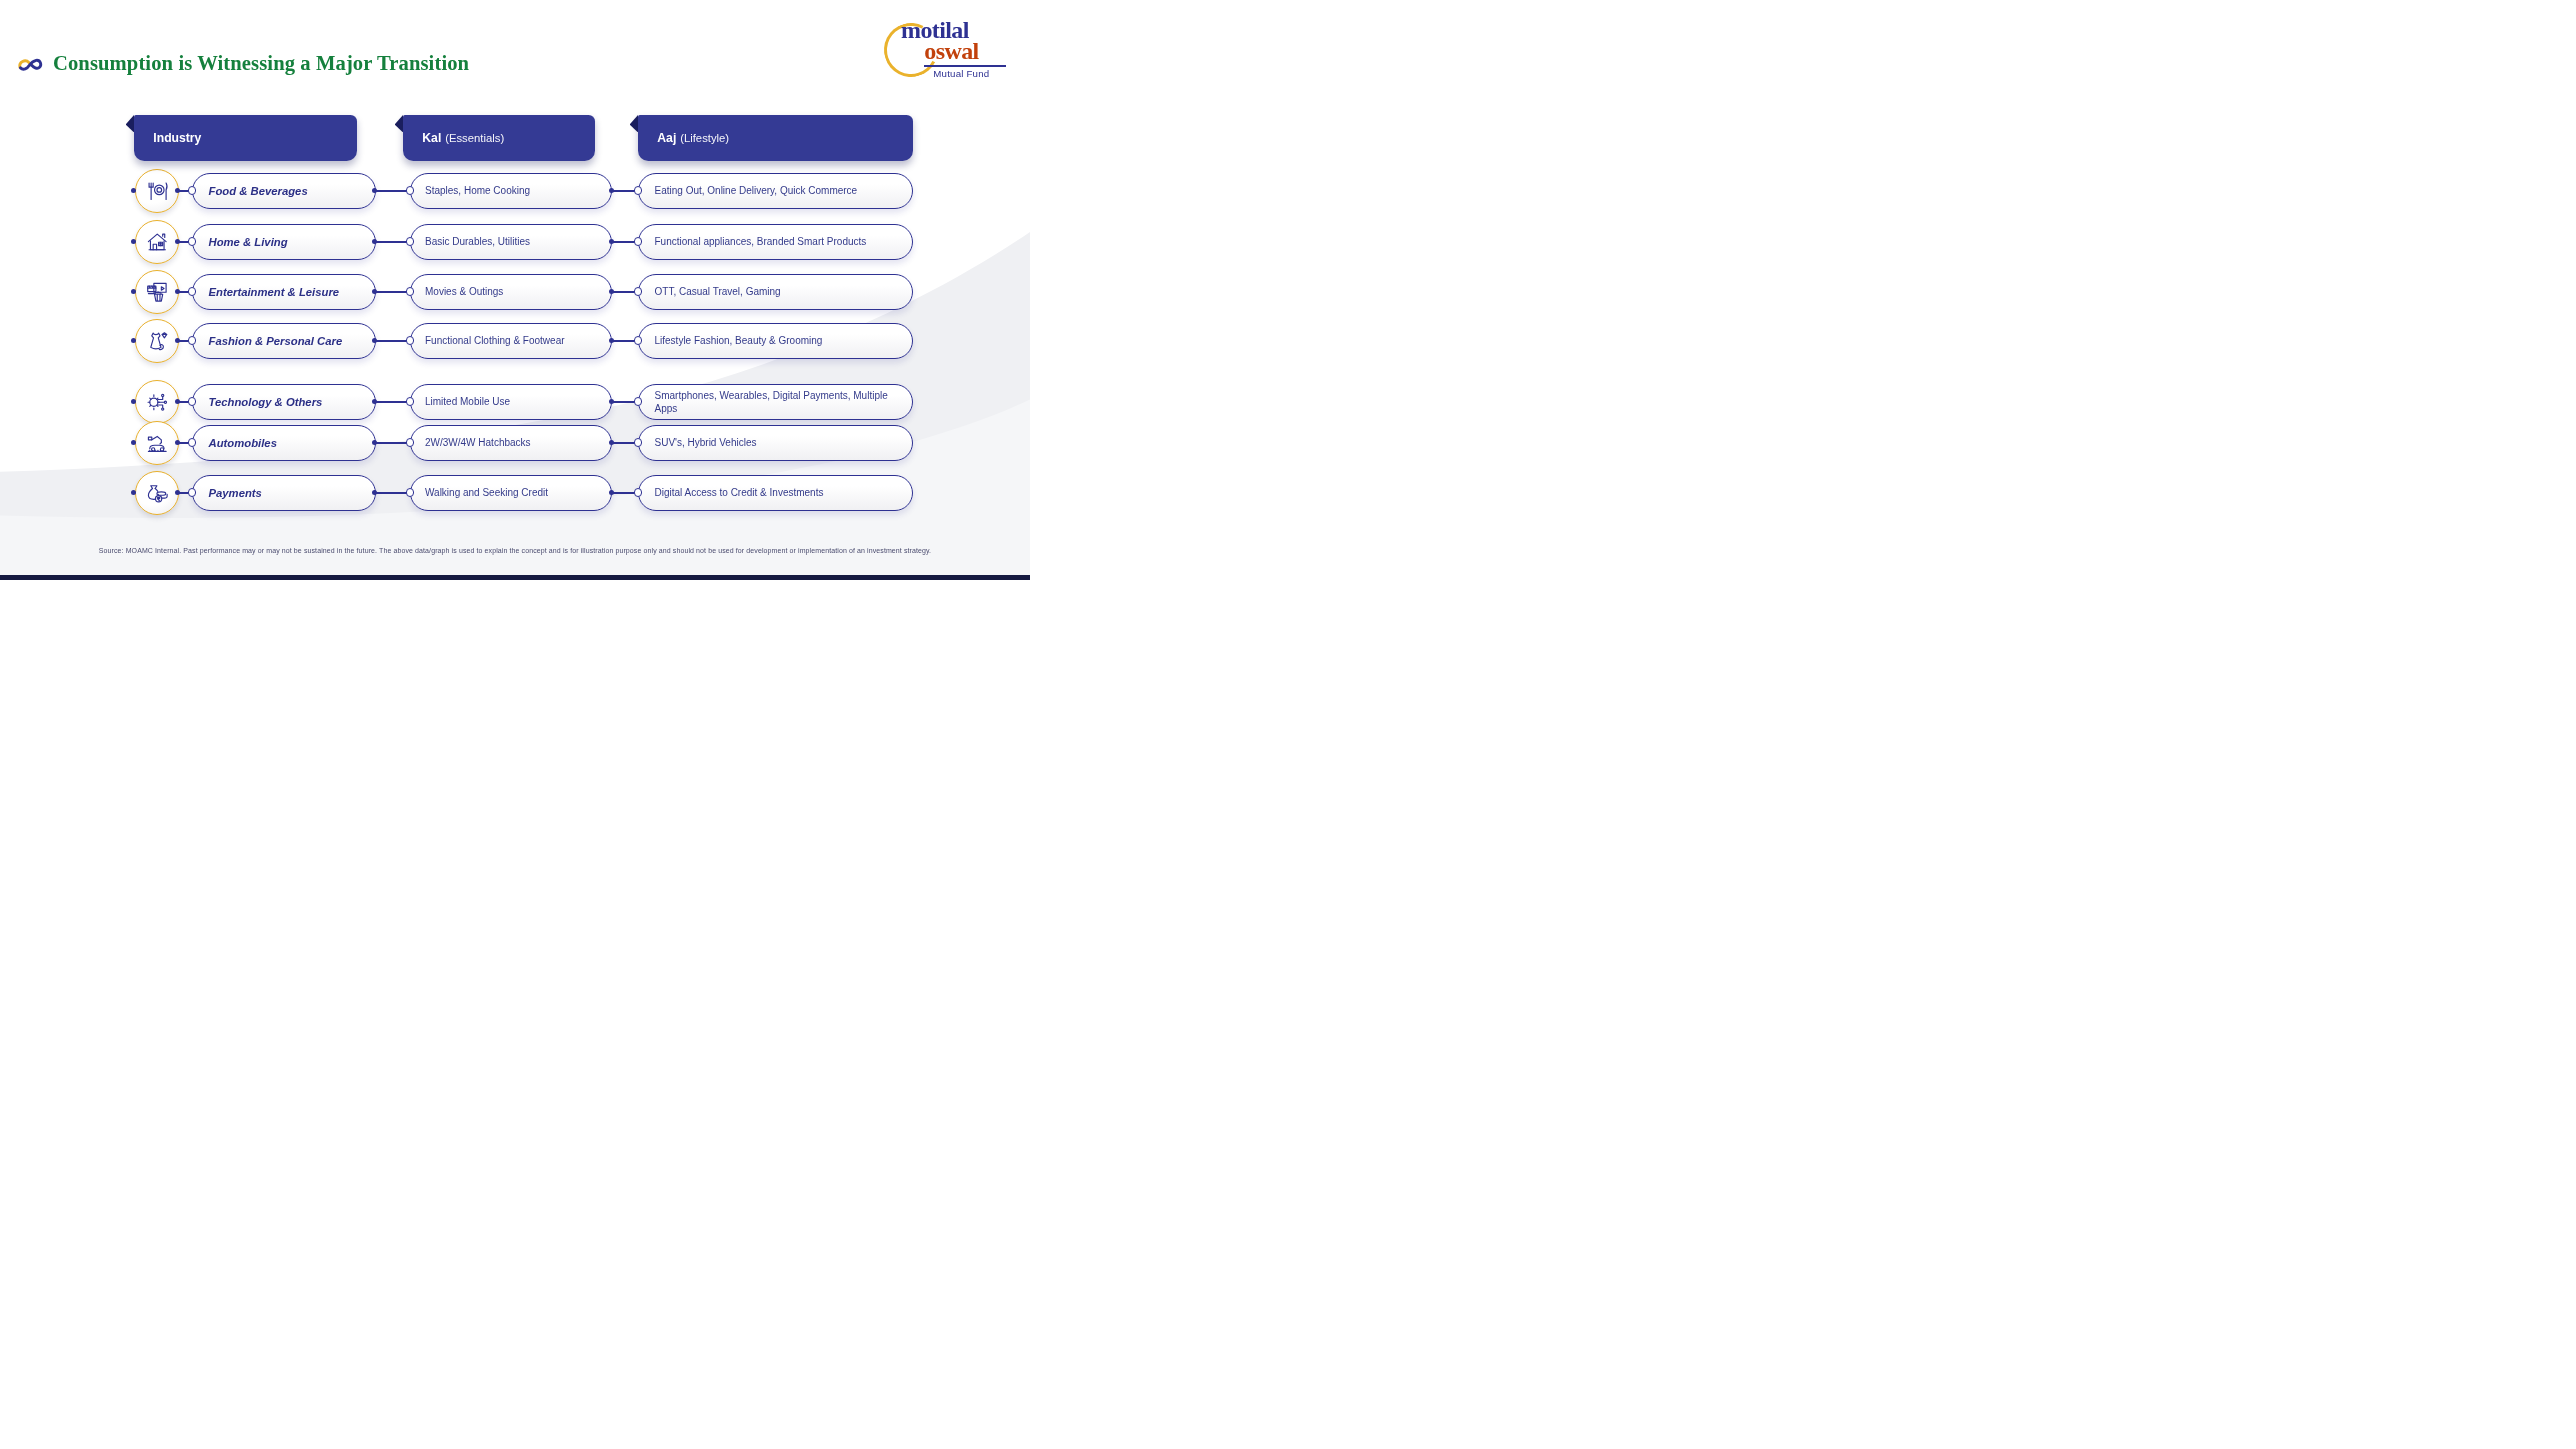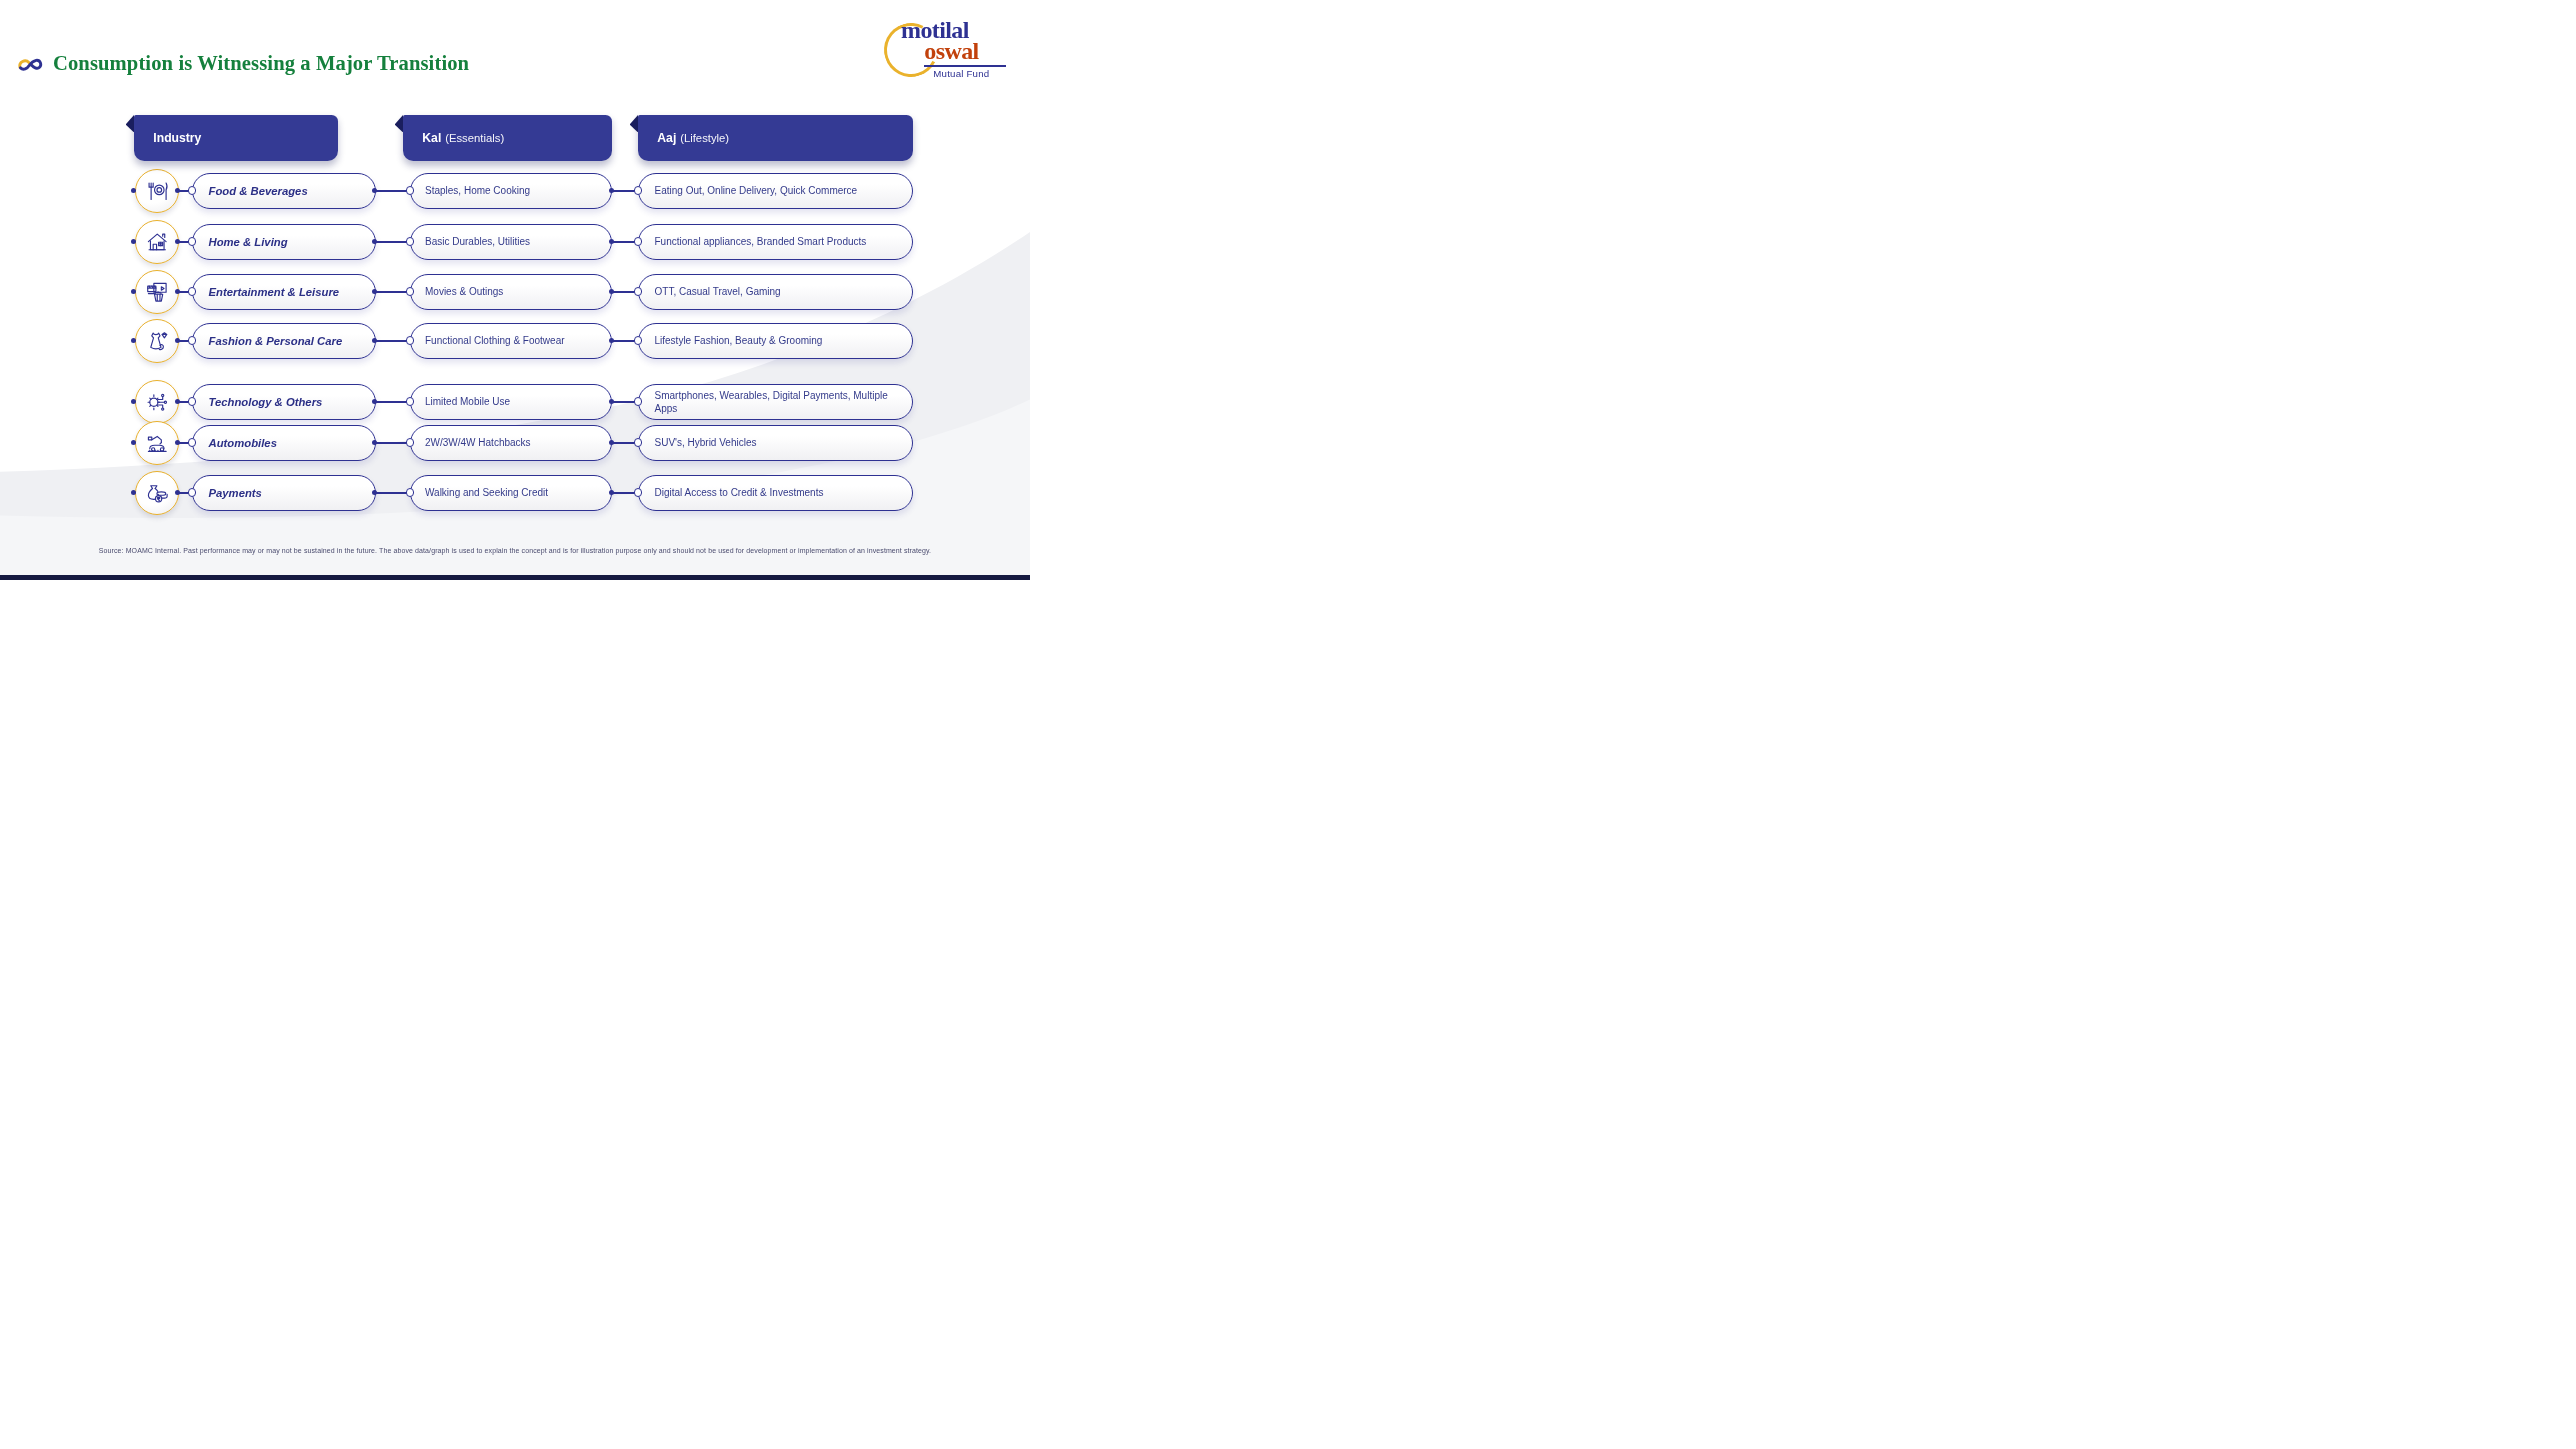--- a/index.html
+++ b/index.html
@@ -93,25 +93,25 @@
   <div class="page-title">Consumption is Witnessing a Major Transition</div>
 
   <div class="brand">
     <div class="brand-arc"></div>
     <div class="brand-l1">motilal</div>
     <div class="brand-l2">oswal</div>
     <div class="brand-rule"></div>
     <div class="brand-sub">Mutual Fund</div>
   </div>
 
-  <div class="col-header" style="left:134px;width:204px;">
+  <div class="col-header" style="left:134px;width:223px;">
     <span class="hdr-bold">Industry</span>
     <span class="hdr-rest"></span>
   </div>
-  <div class="col-header" style="left:403px;width:209px;">
+  <div class="col-header" style="left:403px;width:192px;">
     <span class="hdr-bold">Kal</span>
     <span class="hdr-rest">(Essentials)</span>
   </div>
   <div class="col-header" style="left:638px;width:275px;">
     <span class="hdr-bold">Aaj</span>
     <span class="hdr-rest">(Lifestyle)</span>
   </div>
 
   <div class="row" style="top:169px;">
     <div class="cdot" style="left:131px;"></div>

